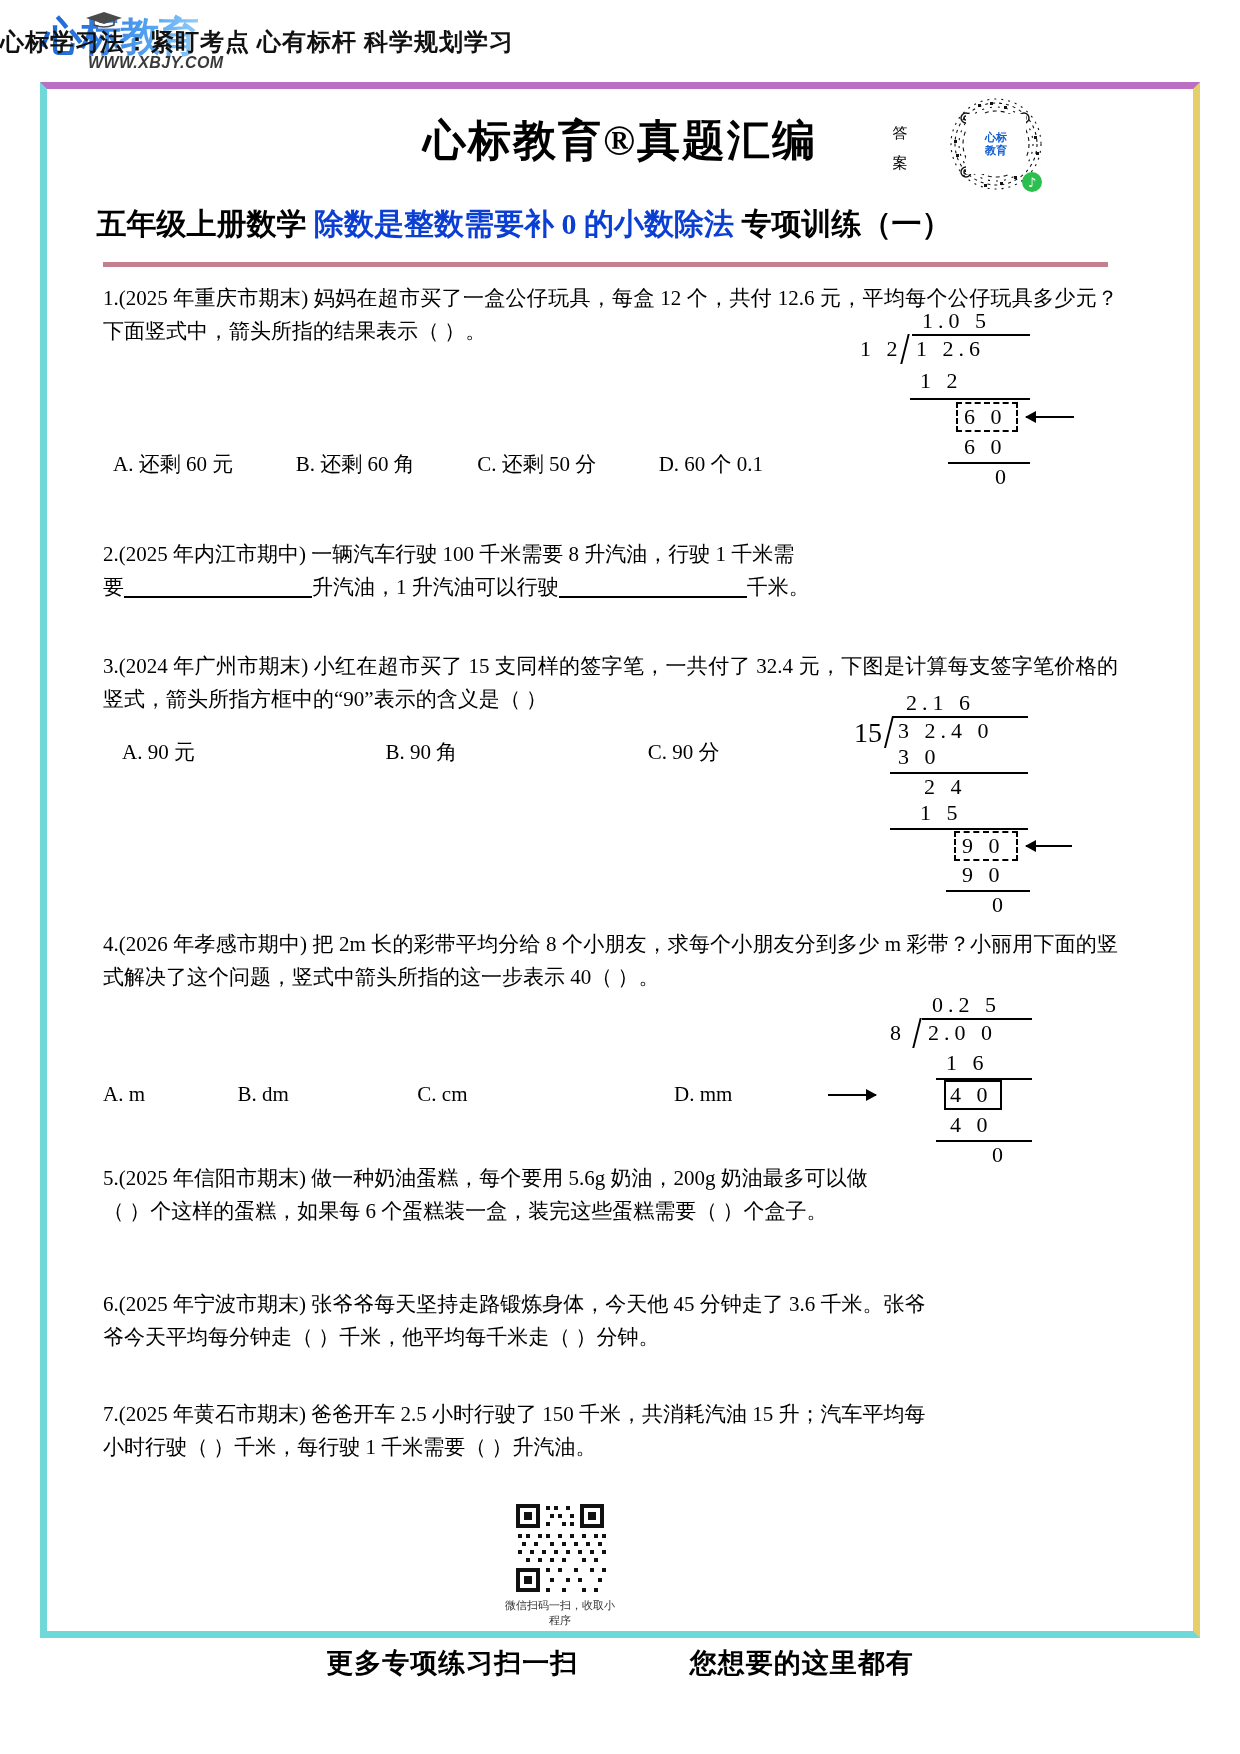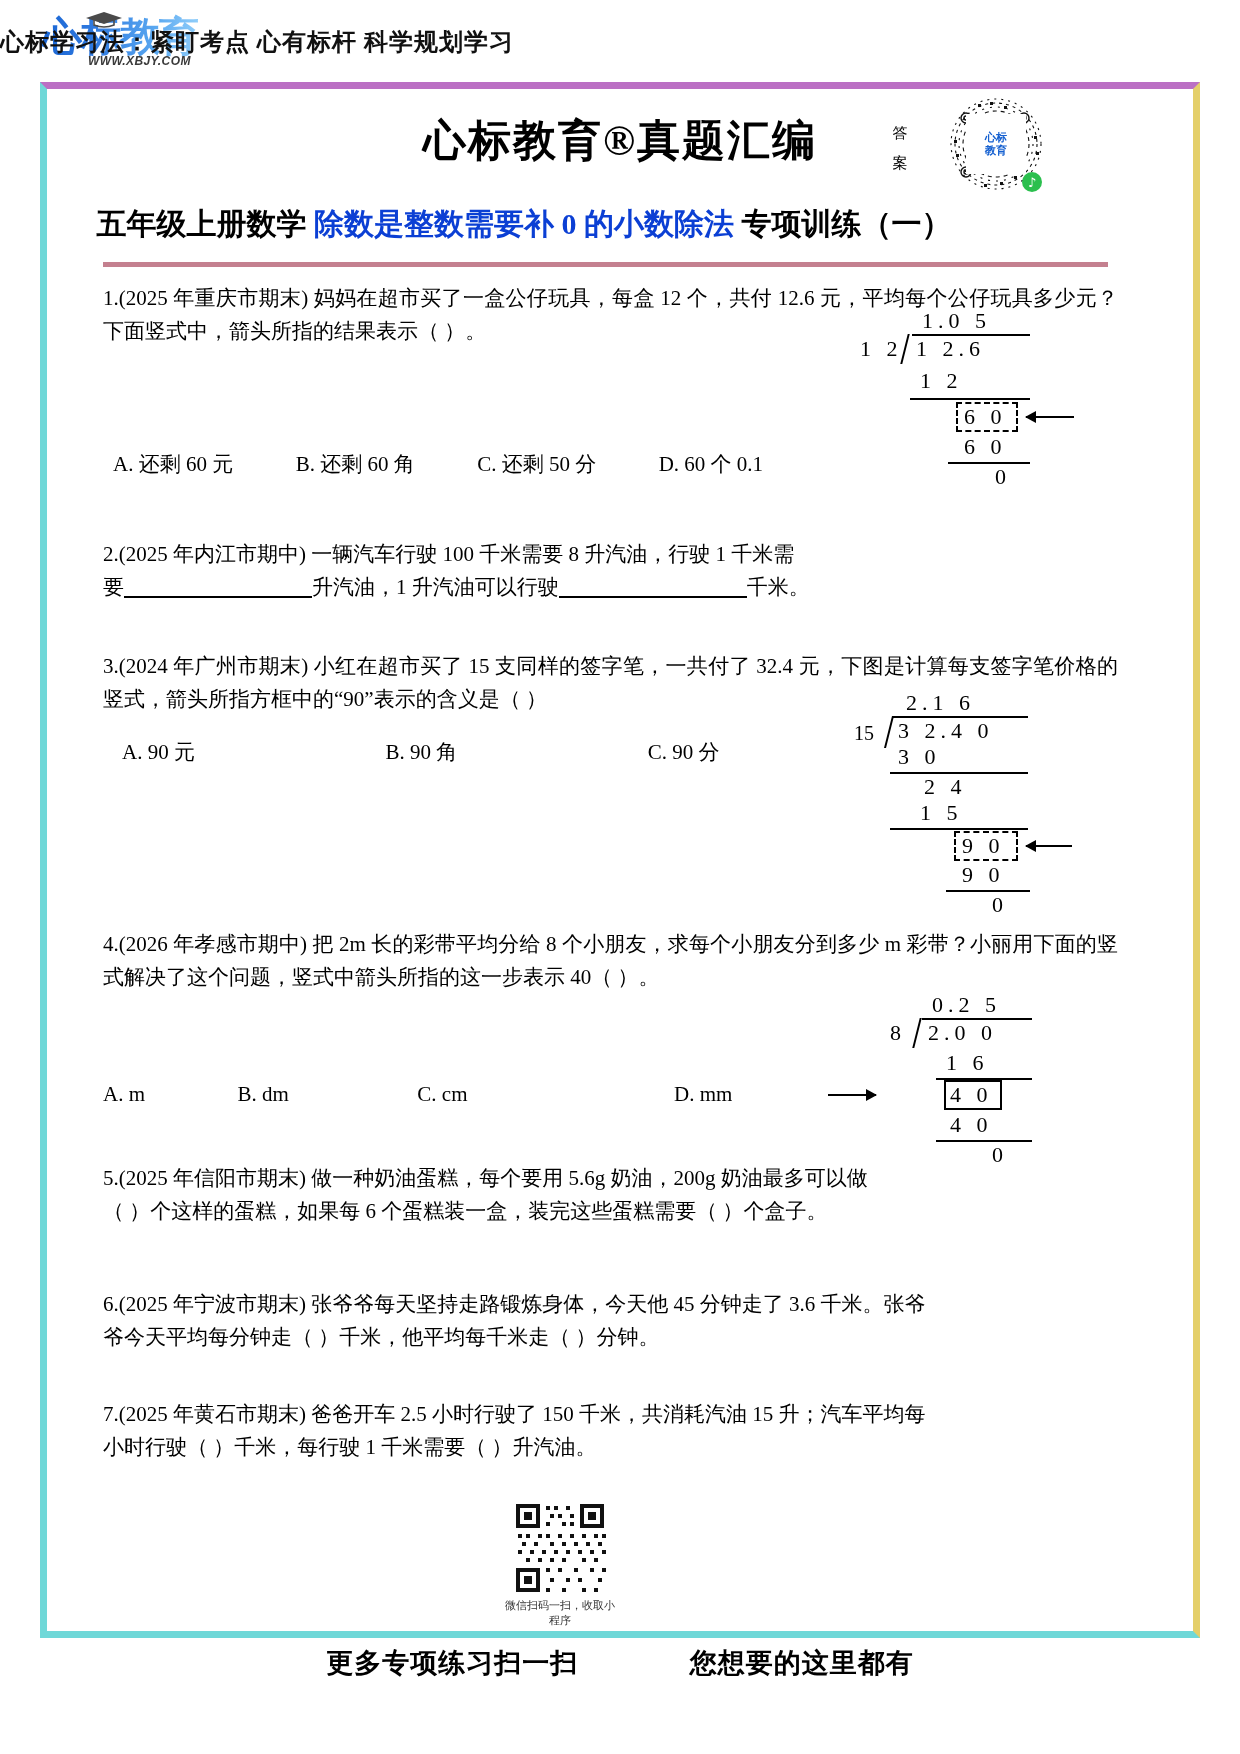--- a/index.html
+++ b/index.html
@@ -25,21 +25,21 @@
     background:linear-gradient(90deg,#1560d0 0%,#2f7ae0 40%,#59a7f0 75%,#8fcdfa 100%);
     -webkit-background-clip:text;background-clip:text;color:transparent;text-align:right;
     -webkit-text-fill-color:transparent;
   }
   .logo-cap{
     position:absolute;left:60px;top:-2px;width:36px;height:16px;
   }
   .logo-url{
     position:absolute;left:62px;top:40px;
     font-family:"Liberation Sans","DejaVu Sans",sans-serif;
-    font-size:12px;font-weight:bold;font-style:italic;
+    font-size:16px;font-weight:bold;font-style:italic;
     color:#3a3a3a;letter-spacing:0.4px;
   }
   .slogan{
     position:absolute;left:0;top:26px;width:1208px;
     text-align:left;
     font-family:"Liberation Serif","DejaVu Serif",serif;
     font-size:24px;font-weight:bold;color:#111;
     letter-spacing:1px;
   }
   
@@ -269,21 +269,21 @@
   <span class="opt">A. 90 元</span>
   <span style="display:inline-block;width:180px;"></span>
   <span class="opt">B. 90 角</span>
   <span style="display:inline-block;width:180px;"></span>
   <span class="opt">C. 90 分</span>
 </div>
 
 <div class="ld" style="left:840px;top:690px;width:250px;height:200px;">
   <div class="num digits" style="left:66px;top:0px;">2.1 6</div>
   <div class="ld-bar" style="left:52px;top:26px;width:136px;"></div>
-  <div class="num" style="left:14px;top:30px;font-size:20px;">15</div>
+  <div class="num" style="left:14px;top:30px;font-size:28px;">15</div>
   <div style="position:absolute;left:48px;top:26px;width:10px;height:32px;border-left:2px solid #000;transform:skewX(-14deg);"></div>
   <div class="num digits" style="left:58px;top:28px;">3 2.4 0</div>
   <div class="num digits" style="left:58px;top:54px;">3 0</div>
   <div class="ld-bar" style="left:50px;top:82px;width:138px;"></div>
   <div class="num digits" style="left:84px;top:84px;">2 4</div>
   <div class="num digits" style="left:80px;top:110px;">1 5</div>
   <div class="ld-bar" style="left:50px;top:138px;width:138px;"></div>
   <div class="dashbox" style="left:114px;top:141px;width:64px;height:30px;"></div>
   <div class="num digits" style="left:122px;top:143px;">9 0</div>
   <div class="arrow-l" style="left:186px;top:155px;width:46px;"></div>

